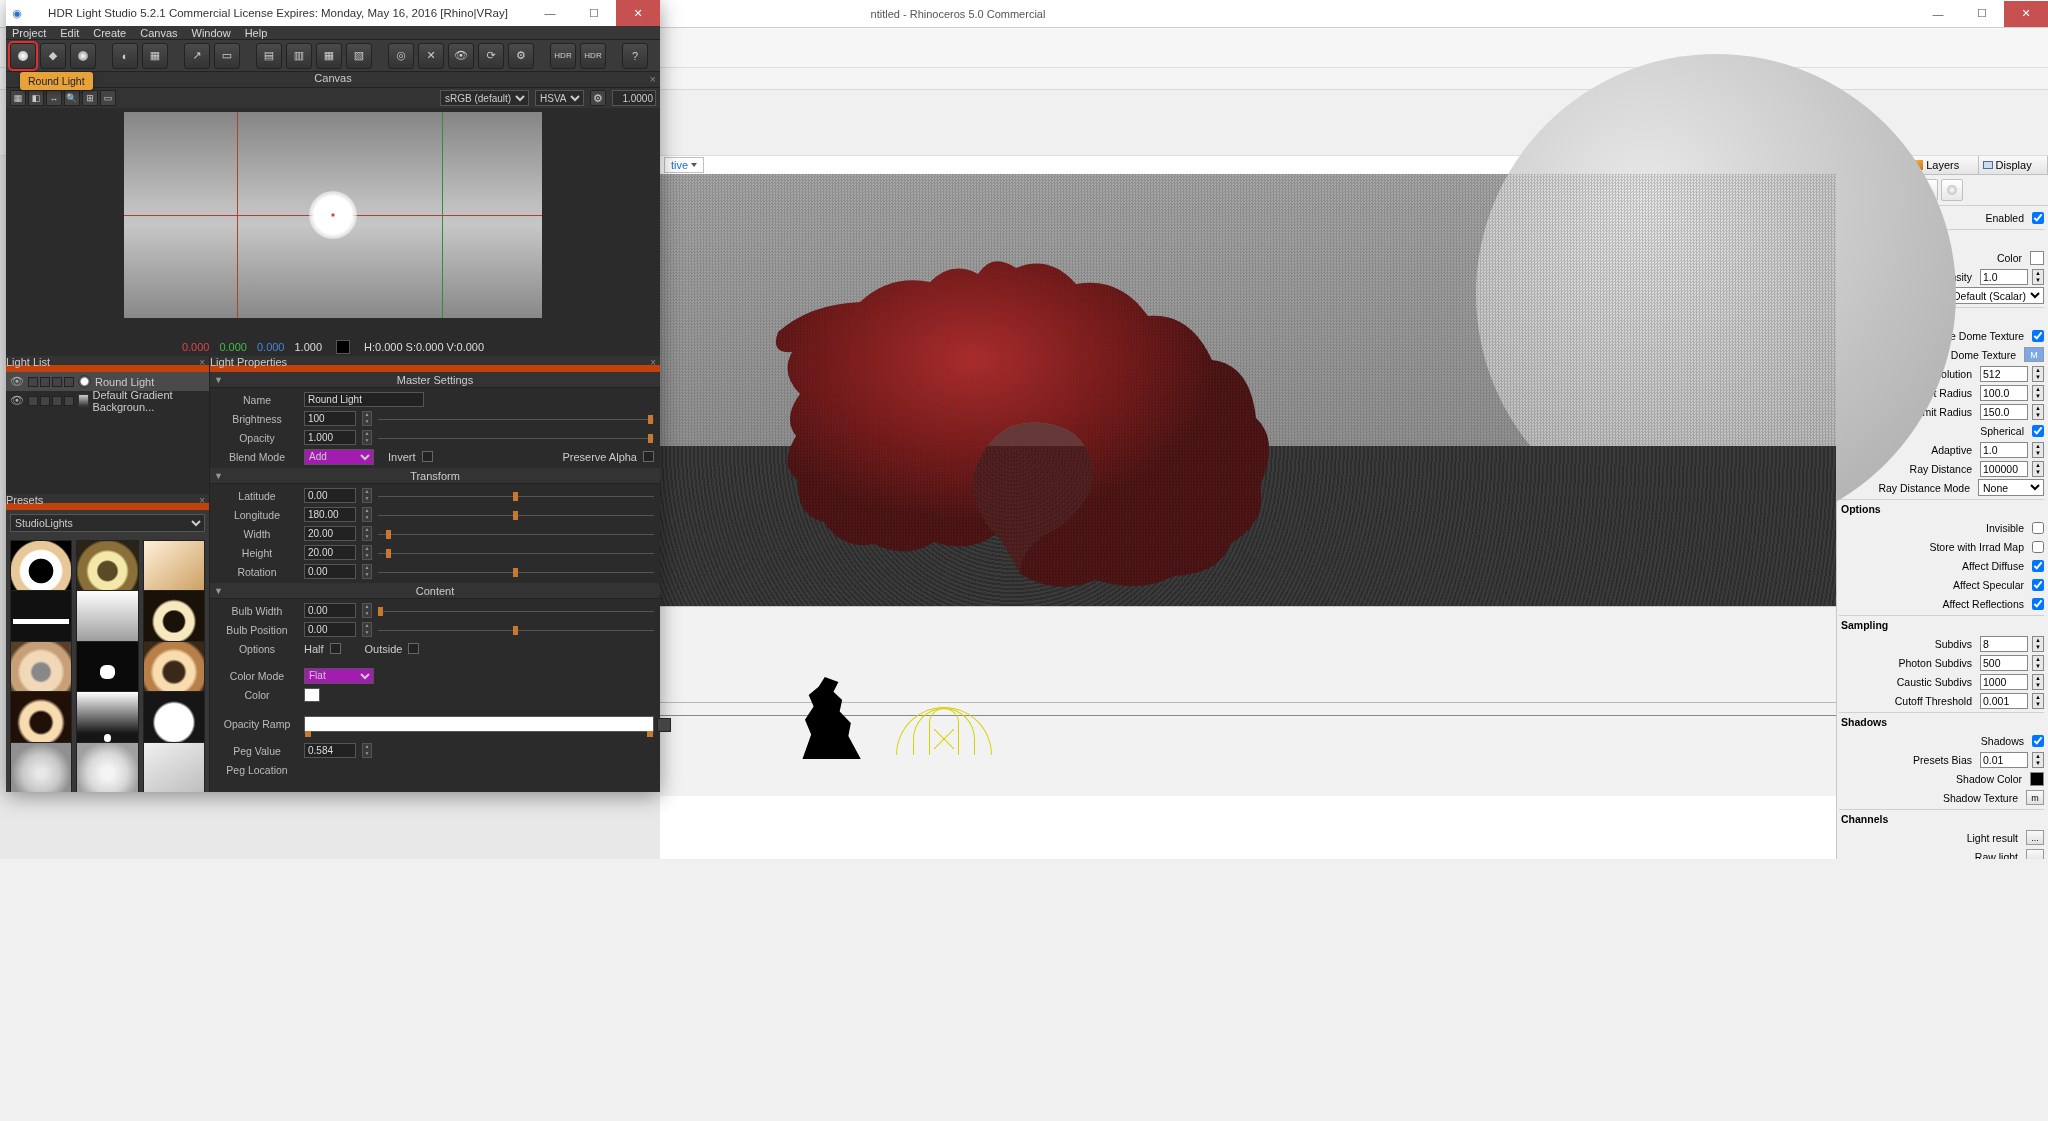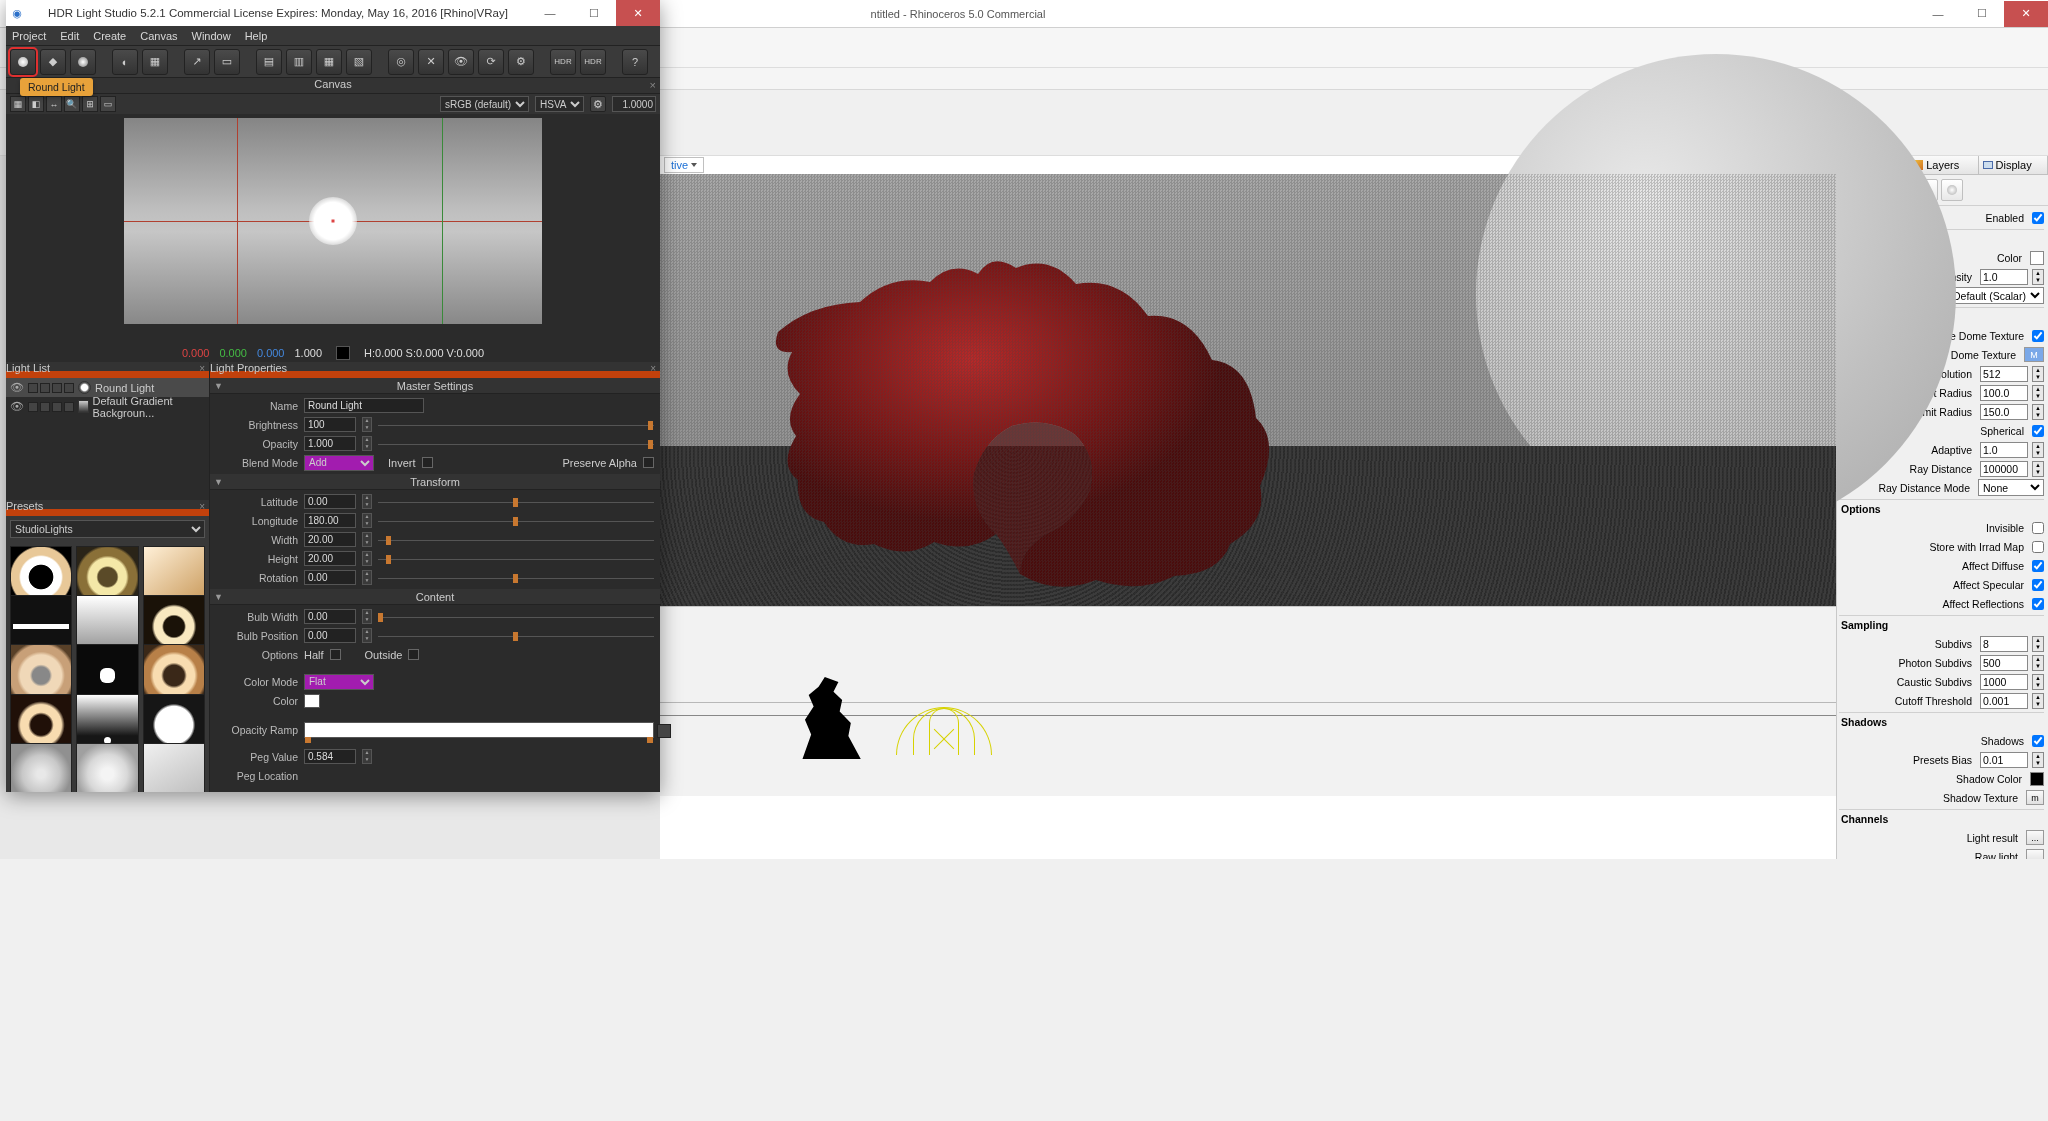--- a/index.html
+++ b/index.html
@@ -52,21 +52,21 @@
 .prop-row .sw{width:14px;height:14px;border:1px solid #888;background:#fff}
 .prop-row .btn-ellip{width:18px;height:15px;border:1px solid #999;background:linear-gradient(#fafafa,#e0e0e0);font-size:9px;display:flex;align-items:center;justify-content:center}
 .grp-hdr{font-weight:700;font-size:10.5px;padding:3px 2px;border-top:1px solid #d0d0d0;margin-top:2px}
 .rhino-status{height:20px;background:#f4f4f4;border-top:1px solid #c8c8c8;display:flex;align-items:center;gap:18px;padding:0 10px;font-size:10.5px;color:#444}
 .rhino-status .sep{color:#ccc}
 
 .hdr-win{position:absolute;left:6px;top:0;width:654px;height:792px;background:#383838;color:#ccc;display:flex;flex-direction:column;box-shadow:0 4px 20px rgba(0,0,0,.4)}
 .hdr-title{height:26px;background:#fff;color:#333;display:flex;align-items:center}
 .hdr-title .glyph{width:22px;text-align:center;color:#2a6fc9}
 .hdr-title .txt{flex:1;text-align:center;font-size:11.5px}
-.hdr-menu{height:20px;background:#383838;display:flex;align-items:center;padding:0 6px;gap:14px;color:#d8d8d8;border-bottom:1px solid #222}
+.hdr-menu{height:14px;background:#383838;display:flex;align-items:center;padding:0 6px;gap:14px;color:#d8d8d8;border-bottom:1px solid #222}
 .hdr-tool{height:32px;background:#3a3a3a;display:flex;align-items:center;padding:0 4px;gap:4px;border-bottom:1px solid #222;position:relative}
 .hdr-tool .tb{width:26px;height:26px;background:linear-gradient(#4a4a4a,#333);border:1px solid #222;border-radius:3px;display:flex;align-items:center;justify-content:center;color:#ccc}
 .hdr-tool .gap{width:8px}
 .tb.hl{outline:2px solid #e03030;outline-offset:0}
 .tooltip-bal{position:absolute;left:14px;top:32px;background:#e8a23a;color:#222;padding:3px 8px;border-radius:3px;font-size:10.5px;z-index:5;box-shadow:0 2px 4px rgba(0,0,0,.3)}
 .canvas-hdr{height:16px;background:#333;text-align:center;font-size:10.5px;color:#ccc;position:relative;border-bottom:1px solid #222}
 .canvas-hdr .clx{position:absolute;right:4px;top:1px;color:#888}
 .mini-tools{display:flex;align-items:center;padding:2px 4px;gap:2px;background:#333}
 .mini-tools .mt{width:16px;height:16px;background:#444;border:1px solid #222;display:flex;align-items:center;justify-content:center;font-size:9px}
 .colorspace{margin-left:auto;display:flex;align-items:center;gap:6px}
@@ -97,21 +97,21 @@
 .presets{flex:1;display:flex;flex-direction:column;min-height:0}
 .pr-dd{padding:4px}
 .pr-dd select{width:100%;background:#2a2a2a;color:#ccc;border:1px solid #555;height:18px;font-size:10.5px}
 .pr-grid{flex:1;overflow-y:auto;display:grid;grid-template-columns:repeat(3,1fr);gap:4px;padding:4px;align-content:start}
 .pr-grid .p{aspect-ratio:1;border:1px solid #222;display:flex;align-items:center;justify-content:center;position:relative;overflow:hidden}
 .lp-col{flex:1;display:flex;flex-direction:column;background:#2b2b2b;min-width:0}
 .lp-sec{height:16px;background:#333;display:flex;align-items:center;justify-content:center;font-size:10.5px;position:relative;border-bottom:1px solid #222}
 .lp-sec .tw{position:absolute;left:4px;color:#999;font-size:9px}
 .lp-body{padding:2px 6px}
 .lp-row{display:flex;align-items:center;height:19px;gap:6px}
-.lp-row .lab{width:82px;text-align:right;font-size:10.5px;color:#bbb}
+.lp-row .lab{width:82px;text-align:center;font-size:10.5px;color:#bbb}
 .lp-row input[type=text]{width:52px;height:15px;background:#222;border:1px solid #555;color:#ddd;font-size:10px;padding:0 3px}
 .lp-row .spin-d{width:10px;height:15px;background:#3a3a3a;border:1px solid #555;display:flex;flex-direction:column}
 .lp-row .spin-d div{flex:1;font-size:5px;text-align:center;color:#999;line-height:1}
 .lp-row .slider{flex:1;height:12px;position:relative}
 .lp-row .slider::before{content:"";position:absolute;left:0;right:0;top:6px;height:1px;background:#555}
 .lp-row .slider .h{position:absolute;top:2px;width:5px;height:9px;background:#c87830}
 .lp-row select{height:16px;background:#a21caf;border:1px solid #555;color:#ccc;font-size:10px}
 .lp-row .cb{width:11px;height:11px;border:1px solid #666;background:#222}
 .lp-row .sw{width:16px;height:14px;background:#fff;border:1px solid #555}
 .ramp{flex:1;height:16px;background:linear-gradient(90deg,#fff,#fff);border:1px solid #555;position:relative}

